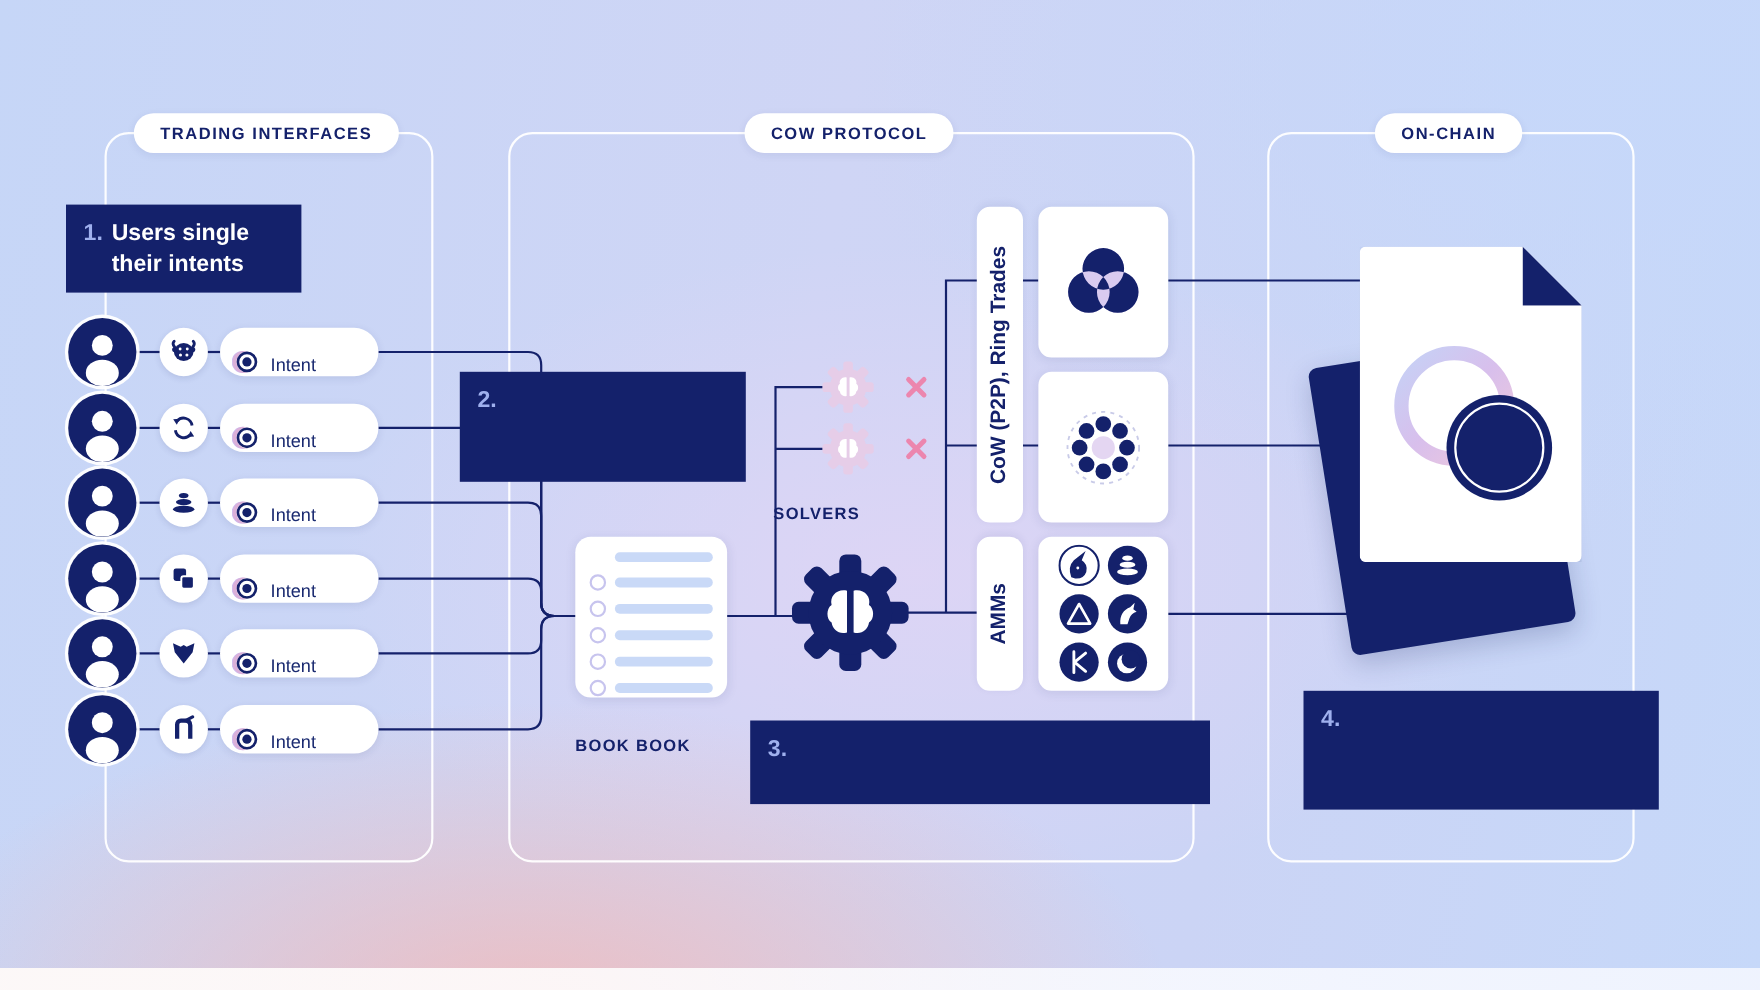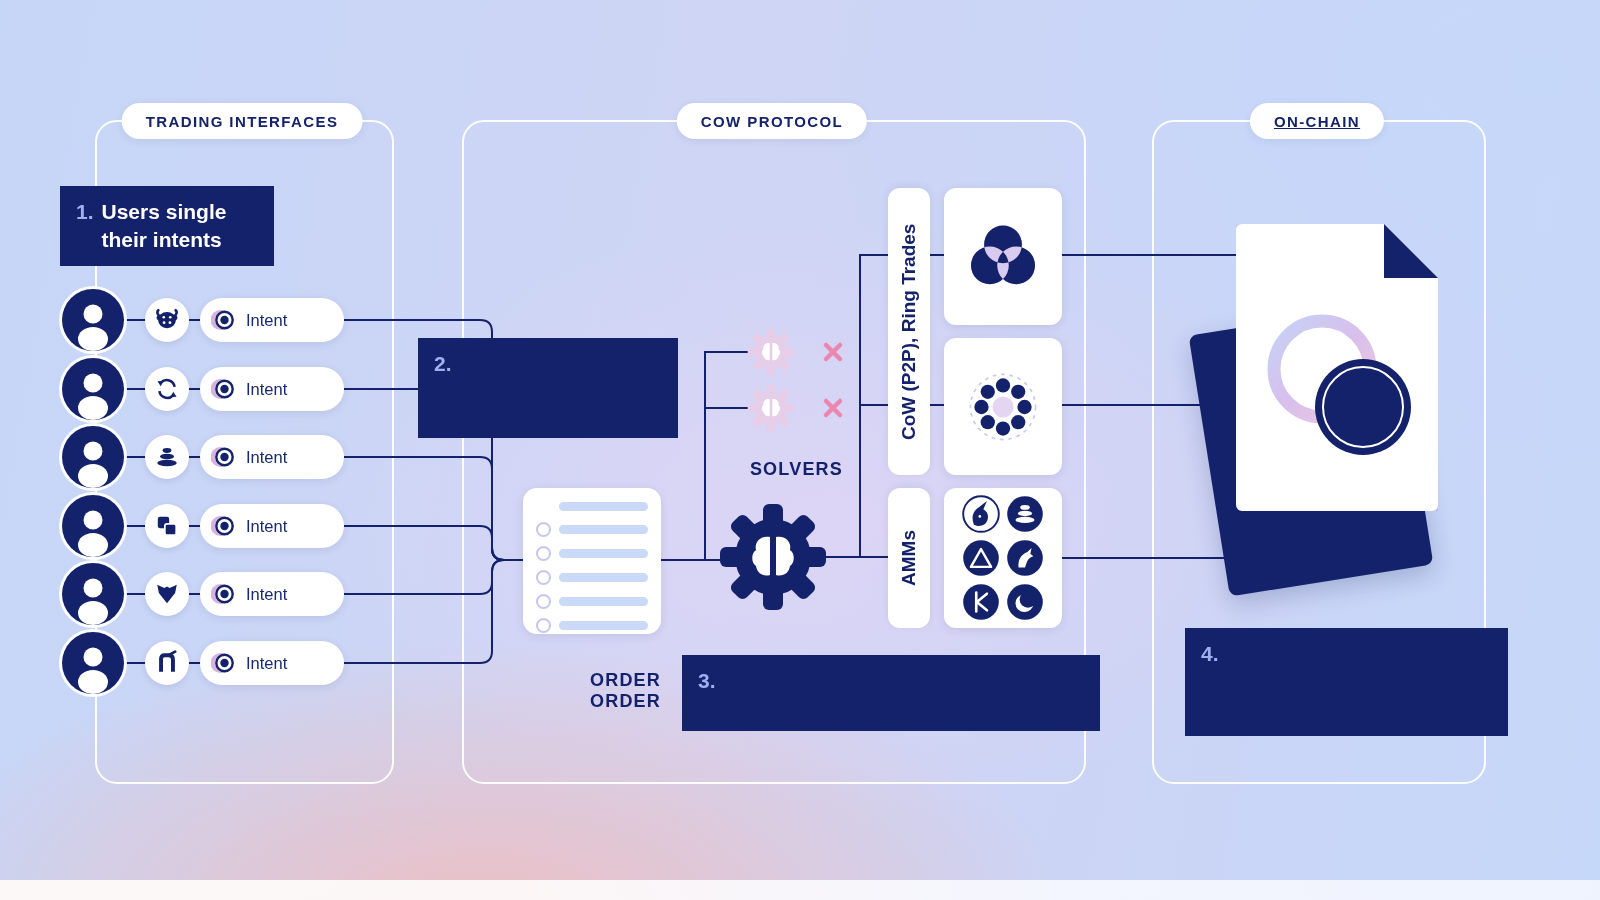--- a/index.html
+++ b/index.html
@@ -27,32 +27,32 @@
   .step-num{color:#9FB0EE;flex:none;}
 
   .row{position:absolute;left:62px;width:282px;height:62px;display:flex;align-items:center;z-index:2;}
   .row-line{position:absolute;left:30px;right:130px;top:50%;height:2px;margin-top:-1px;background:#14216B;z-index:0;}
   .avatar{position:relative;z-index:1;width:62px;height:62px;border-radius:50%;background:#14216B;
     box-shadow:0 0 0 3px rgba(255,255,255,.95);overflow:hidden;flex:none;}
   .app-icon{position:absolute;left:83px;top:50%;transform:translateY(-50%);width:44px;height:44px;border-radius:50%;
     background:#fff;display:flex;align-items:center;justify-content:center;z-index:1;
     box-shadow:0 2px 6px rgba(30,40,100,.12);}
   .intent-pill{position:absolute;left:138px;top:50%;transform:translateY(-50%);width:144px;height:44px;
-    background:#fff;border-radius:22px;display:flex;align-items:center;gap:9px;padding-left:11px;
+    background:#fff;border-radius:22px;display:flex;align-items:flex-end;gap:9px;padding-left:11px;
     box-sizing:border-box;z-index:1;box-shadow:0 2px 8px rgba(30,40,100,.1);}
   .intent-label{color:#1A2A70;font-size:16.5px;}
 
   .ob{position:absolute;left:523px;top:488px;width:138px;height:146px;background:#fff;border-radius:14px;
     z-index:2;padding:11px 13px;box-sizing:border-box;box-shadow:0 2px 10px rgba(30,40,100,.1);}
   .ob-topbar{height:9px;background:#C9D9F7;border-radius:5px;margin:3px 0 11px 23px;}
   .ob-row{display:flex;align-items:center;gap:8px;margin-bottom:9px;}
   .ob-dot{width:15px;height:15px;border-radius:50%;border:2px solid #C7C4EE;box-sizing:border-box;flex:none;}
   .ob-bar{flex:1;height:9px;background:#C9D9F7;border-radius:5px;}
-  .small-caps-label{position:absolute;color:#14216B;font-weight:bold;font-size:18px;letter-spacing:1.2px;
-    text-align:right;z-index:2;}
+  .small-caps-label{position:absolute;color:#14216B;font-weight:bold;font-size:15px;letter-spacing:1.2px;
+    text-align:left;z-index:2;}
 
   .vlabel{position:absolute;width:42px;background:#fff;border-radius:12px;display:flex;align-items:center;
     justify-content:center;writing-mode:vertical-rl;transform:rotate(180deg);color:#14216B;font-weight:bold;
     font-size:19px;z-index:2;box-shadow:0 2px 8px rgba(30,40,100,.08);}
   .card{position:absolute;width:118px;background:#fff;border-radius:12px;display:flex;align-items:center;
     justify-content:center;z-index:2;box-shadow:0 2px 10px rgba(30,40,100,.1);}
   .amm-grid{display:grid;grid-template-columns:repeat(2,38px);grid-auto-rows:38px;gap:6px;}
 
   .sheet{position:absolute;left:1208px;top:318px;width:206px;height:264px;background:#14216B;border-radius:8px;
     transform:rotate(-9deg);z-index:2;box-shadow:0 8px 24px rgba(20,30,90,.22);}
@@ -91,21 +91,21 @@
   <div class="frame" style="left:95px;top:120px;width:295px;height:660px;"></div>
   <div class="frame" style="left:462px;top:120px;width:620px;height:660px;"></div>
   <div class="frame" style="left:1152px;top:120px;width:330px;height:660px;"></div>
 
   <div class="frame-label" style="left:772px;">
       <span>COW PROTOCOL</span>
     </div>
   <div class="frame-label" style="left:242px;">
       <span>TRADING INTERFACES</span>
     </div>
-  <div class="frame-label" style="left:1317px;text-decoration:underline;">
+  <div class="frame-label" style="left:1317px;">
       <span>ON-CHAIN</span>
     </div>
 
   <svg class="overlay" width="1600" height="900" viewBox="0 0 1600 900">
     <g stroke="#14216B" stroke-width="2" fill="none">
       <path d="M344,320 H480 Q492,320 492,332 V548 Q492,560 504,560 H523"></path>
       <path d="M344,389 H480 Q492,389 492,401 V548 Q492,560 504,560 H523"></path>
       <path d="M344,457 H480 Q492,457 492,469 V548 Q492,560 504,560 H523"></path>
       <path d="M344,526 H480 Q492,526 492,538 V548 Q492,560 504,560 H523"></path>
       <path d="M344,594 H480 Q492,594 492,582 V572 Q492,560 504,560 H523"></path>
@@ -342,21 +342,21 @@
     <div class="ob-row">
         <div class="ob-dot"></div>
         <div class="ob-bar"></div>
       </div>
     <div class="ob-row">
         <div class="ob-dot"></div>
         <div class="ob-bar"></div>
       </div>
   </div>
   <div class="small-caps-label" style="left:523px;width:138px;top:670px;">
-    <span>ORDER ORDER</span>
+    <span>BOOK BOOK</span>
   </div>
 
   <div class="small-caps-label" style="left:703px;width:140px;top:459px;">
     <span>SOLVERS</span>
   </div>
 
   <div class="vlabel" style="left:888px;top:188px;height:287px;">
     <span>CoW (P2P), Ring Trades</span>
   </div>
   <div class="vlabel" style="left:888px;top:488px;height:140px;">

